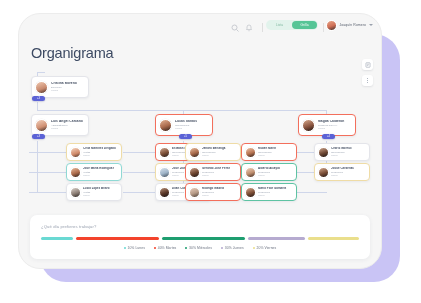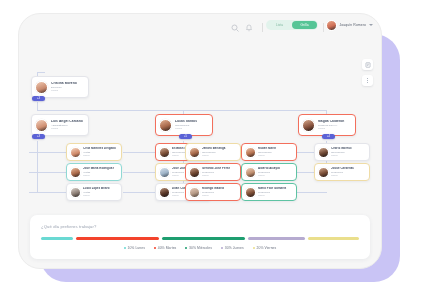--- a/index.html
+++ b/index.html
@@ -169,20 +169,21 @@
 
         <div class="tb-div2"></div>
 
         <div class="user">
           <div class="avatar-sm"></div>
           <div class="user-name">Joaquín Romero</div>
           <div class="caret"></div>
         </div>
       </div>
 
+      <div class="title">Organigrama</div>
 
       <div class="tools">
         <div class="toolbtn">
           <svg width="6" height="6" viewBox="0 0 16 16">
             <rect x="2.5" y="2" width="11" height="12" rx="1.6" fill="none" stroke="currentColor" stroke-width="1.5"></rect>
             <line x1="5" y1="6" x2="11" y2="6" stroke="currentColor" stroke-width="1.4"></line>
             <line x1="5" y1="9.5" x2="9" y2="9.5" stroke="currentColor" stroke-width="1.4"></line>
           </svg>
         </div>
         <div class="toolbtn">

